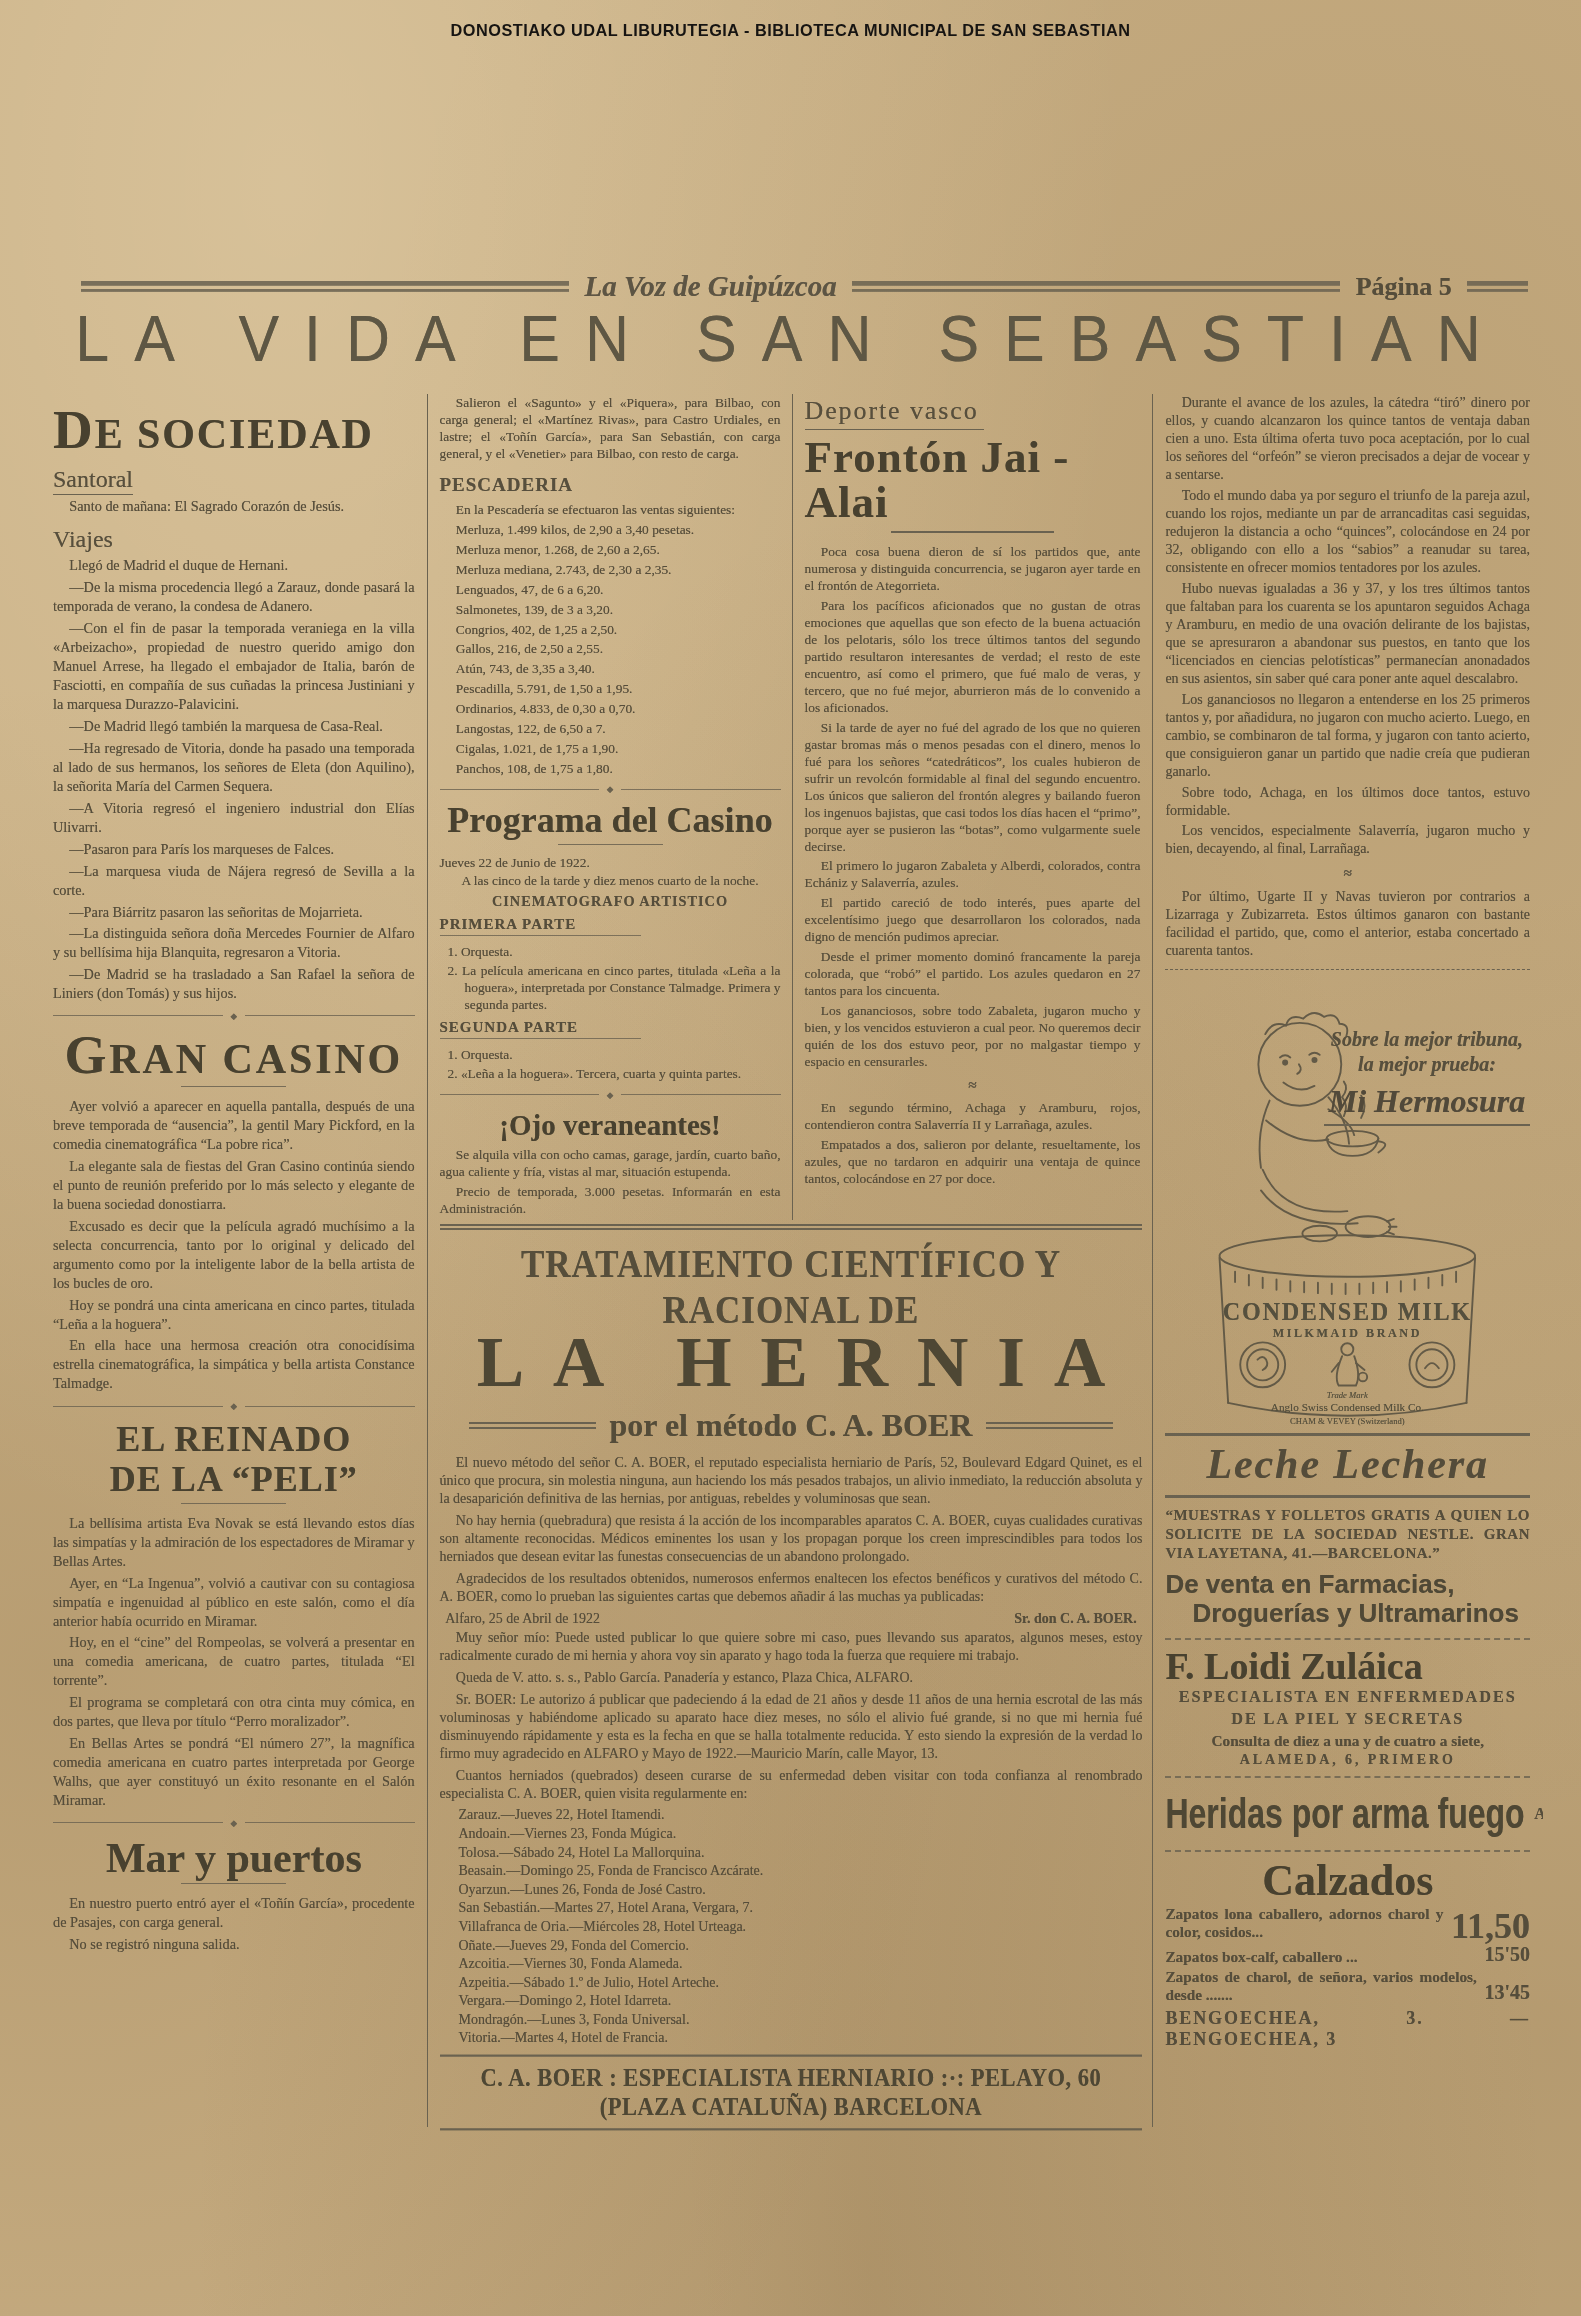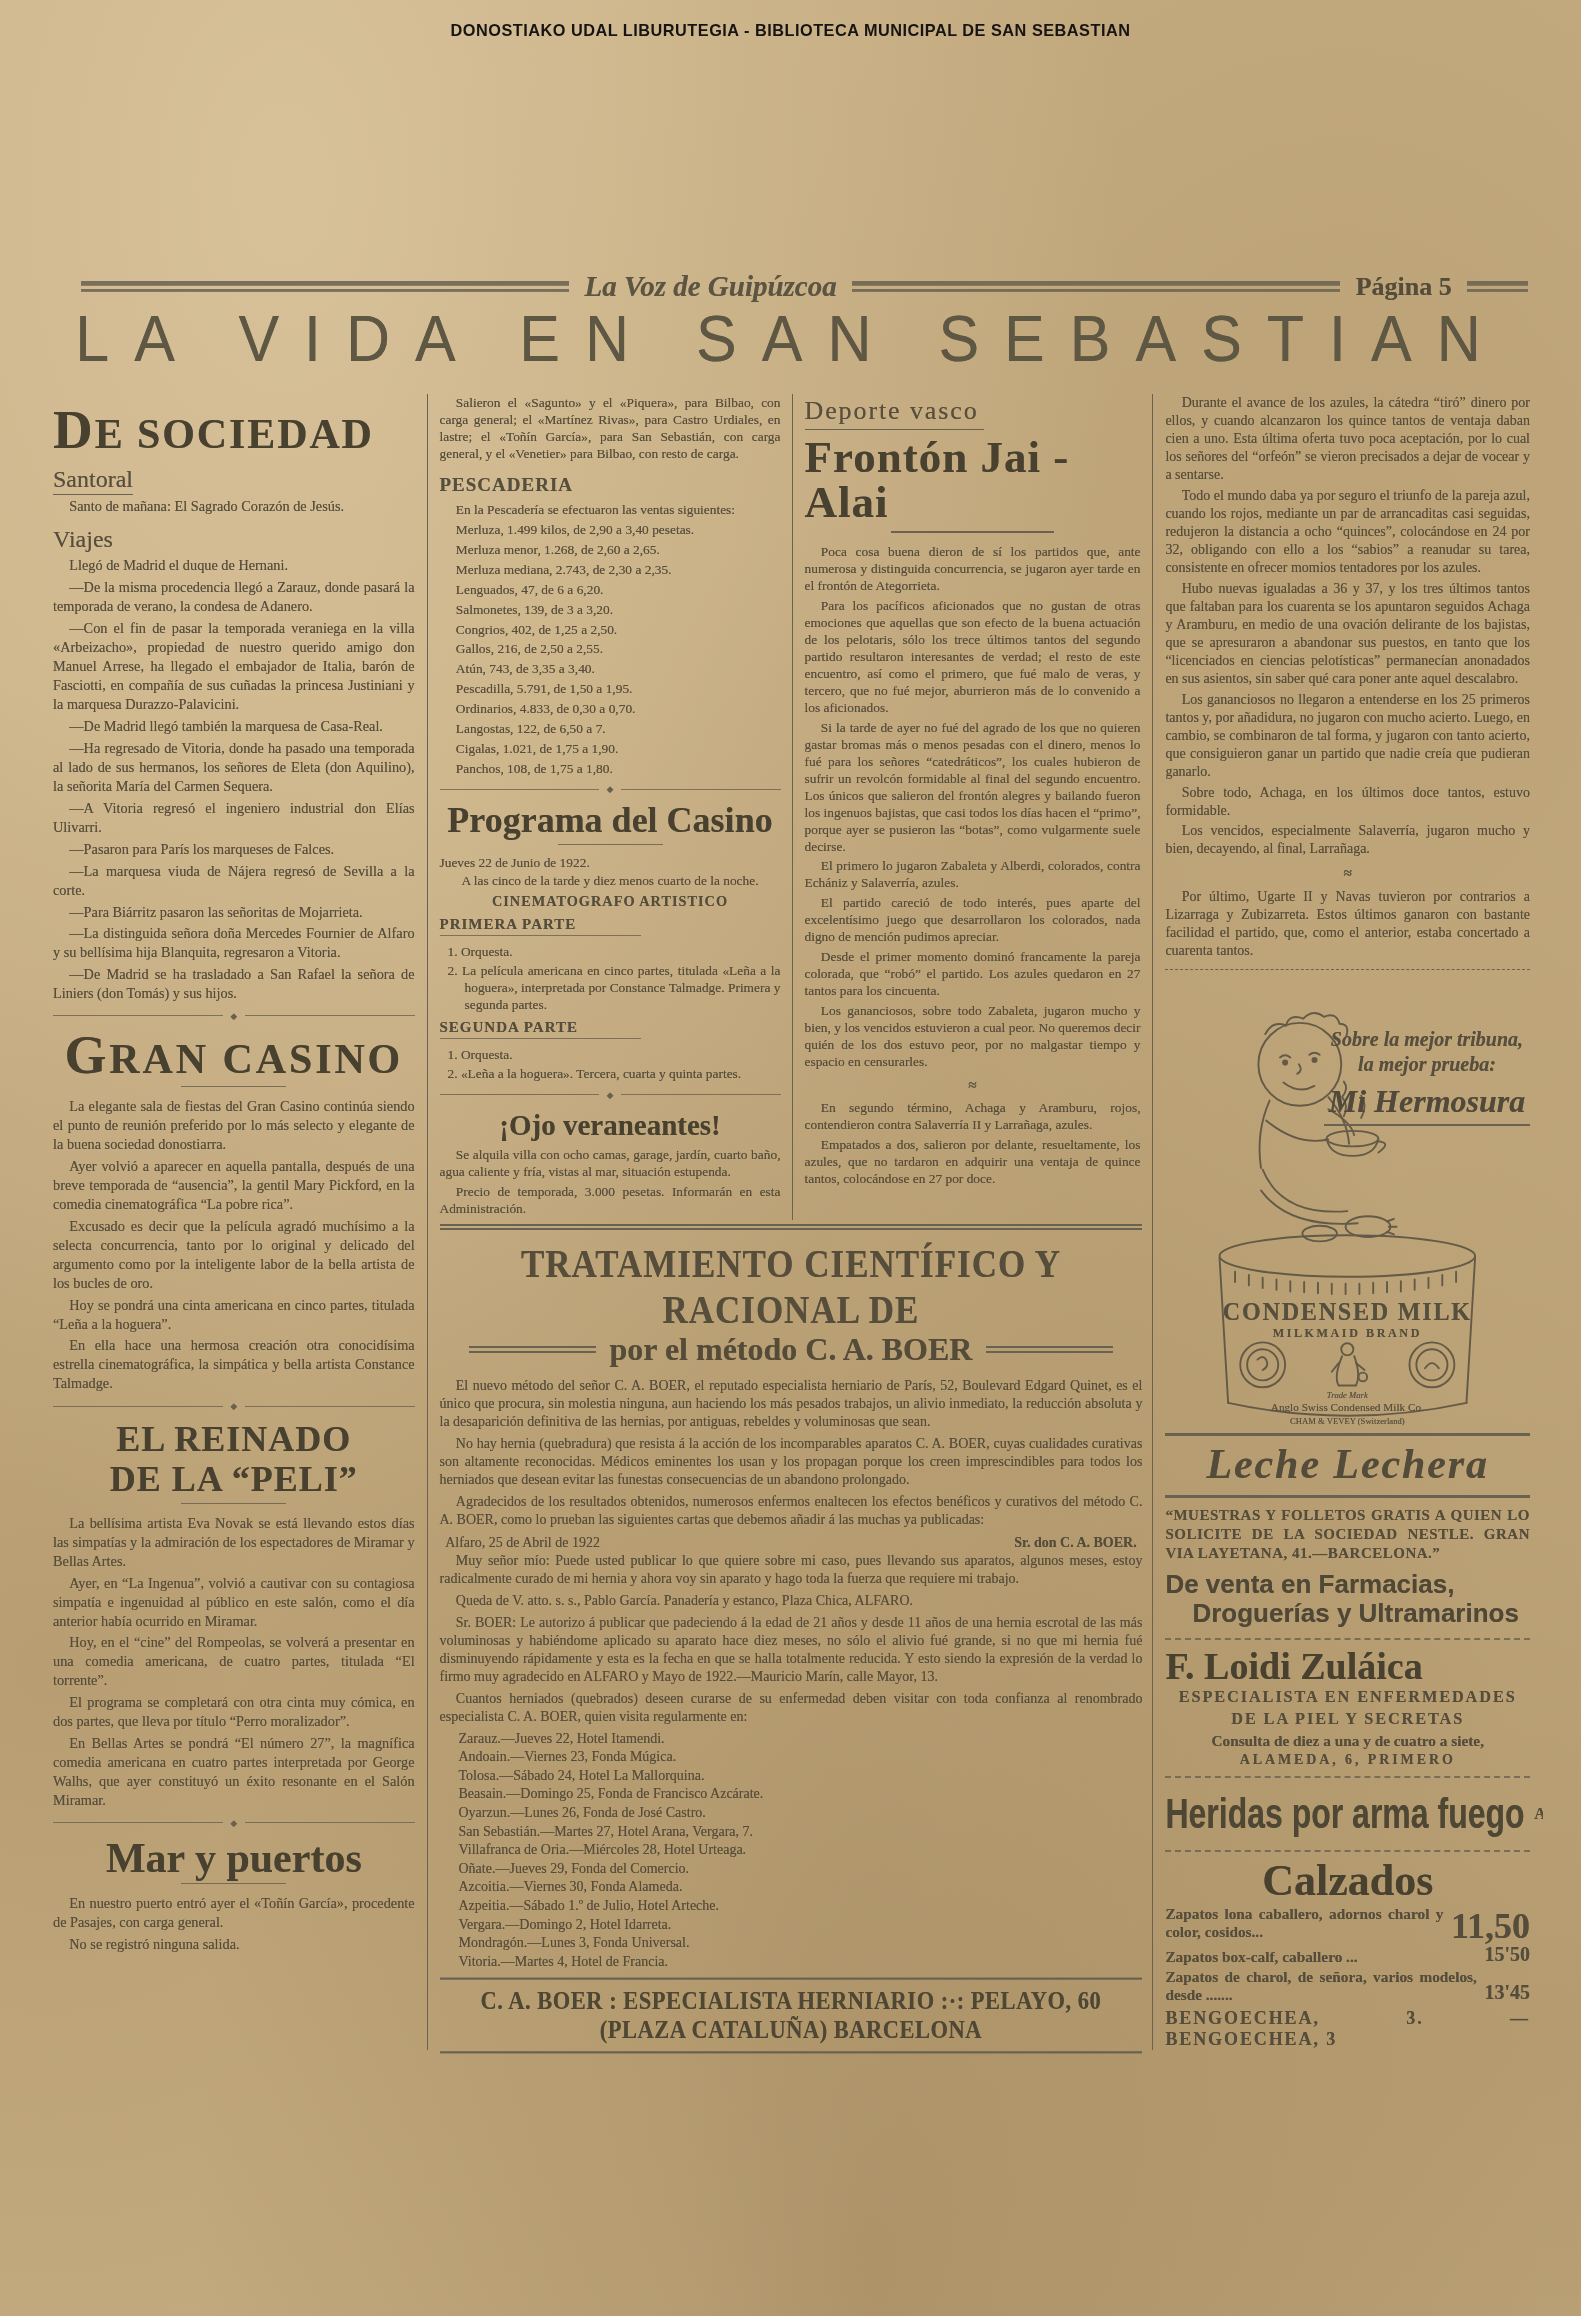--- a/index.html
+++ b/index.html
@@ -211,22 +211,22 @@
           <p class="para">—De Madrid se ha trasladado a San Rafael la señora de Liniers (don Tomás) y sus hijos.</p>
         </div>
 
       <div class="orn">
           <span>◆</span>
         </div>
 
       <h2 class="h-grancasino">Gran Casino</h2>
       <div class="short-rule"></div>
       <div>
+          <p class="para">Ayer volvió a aparecer en aquella pantalla, después de una breve temporada de “ausencia”, la gentil Mary Pickford, en la comedia cinematográfica “La pobre rica”.</p>
           <p class="para">La elegante sala de fiestas del Gran Casino continúa siendo el punto de reunión preferido por lo más selecto y elegante de la buena sociedad donostiarra.</p>
-          <p class="para">Ayer volvió a aparecer en aquella pantalla, después de una breve temporada de “ausencia”, la gentil Mary Pickford, en la comedia cinematográfica “La pobre rica”.</p>
           <p class="para">Excusado es decir que la película agradó muchísimo a la selecta concurrencia, tanto por lo original y delicado del argumento como por la inteligente labor de la bella artista de los bucles de oro.</p>
           <p class="para">Hoy se pondrá una cinta americana en cinco partes, titulada “Leña a la hoguera”.</p>
           <p class="para">En ella hace una hermosa creación otra conocidísima estrella cinematográfica, la simpática y bella artista Constance Talmadge.</p>
         </div>
 
       <div class="orn">
           <span>◆</span>
         </div>
 
       <h2 class="h-reinado">
@@ -323,20 +323,21 @@
         </div>
       <div class="match-sep">≈</div>
       <div>
           <p class="para">En segundo término, Achaga y Aramburu, rojos, contendieron contra Salaverría II y Larrañaga, azules.</p>
           <p class="para">Empatados a dos, salieron por delante, resueltamente, los azules, que no tardaron en adquirir una ventaja de quince tantos, colocándose en 27 por doce.</p>
         </div>
     </div>
 
     <div class="hernia">
       <div class="hernia-top">TRATAMIENTO CIENTÍFICO Y RACIONAL DE</div>
+      <div class="hernia-title">LA HERNIA</div>
       <div class="hernia-method">
           <span>por el método C. A. BOER</span>
         </div>
       <div>
           <p class="para">El nuevo método del señor C. A. BOER, el reputado especialista herniario de París, 52, Boulevard Edgard Quinet, es el único que procura, sin molestia ninguna, aun haciendo los más pesados trabajos, un alivio inmediato, la reducción absoluta y la desaparición definitiva de las hernias, por antiguas, rebeldes y voluminosas que sean.</p>
           <p class="para">No hay hernia (quebradura) que resista á la acción de los incomparables aparatos C. A. BOER, cuyas cualidades curativas son altamente reconocidas. Médicos eminentes los usan y los propagan porque los creen imprescindibles para todos los herniados que desean evitar las funestas consecuencias de un abandono prolongado.</p>
           <p class="para">Agradecidos de los resultados obtenidos, numerosos enfermos enaltecen los efectos benéficos y curativos del método C. A. BOER, como lo prueban las siguientes cartas que debemos añadir á las muchas ya publicadas:</p>
         </div>
       <div class="letter-head">
         <span>Alfaro, 25 de Abril de 1922</span>

